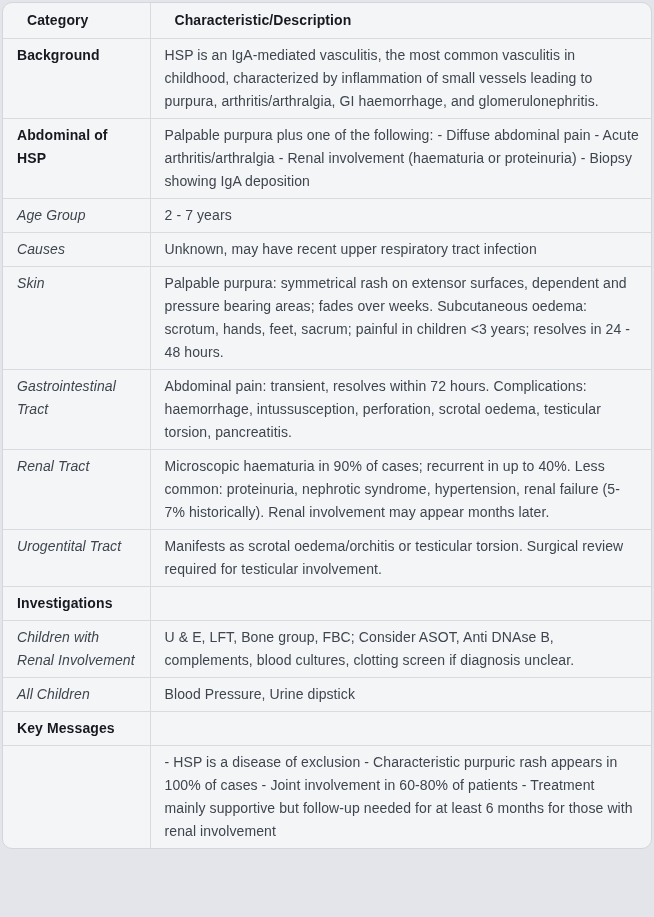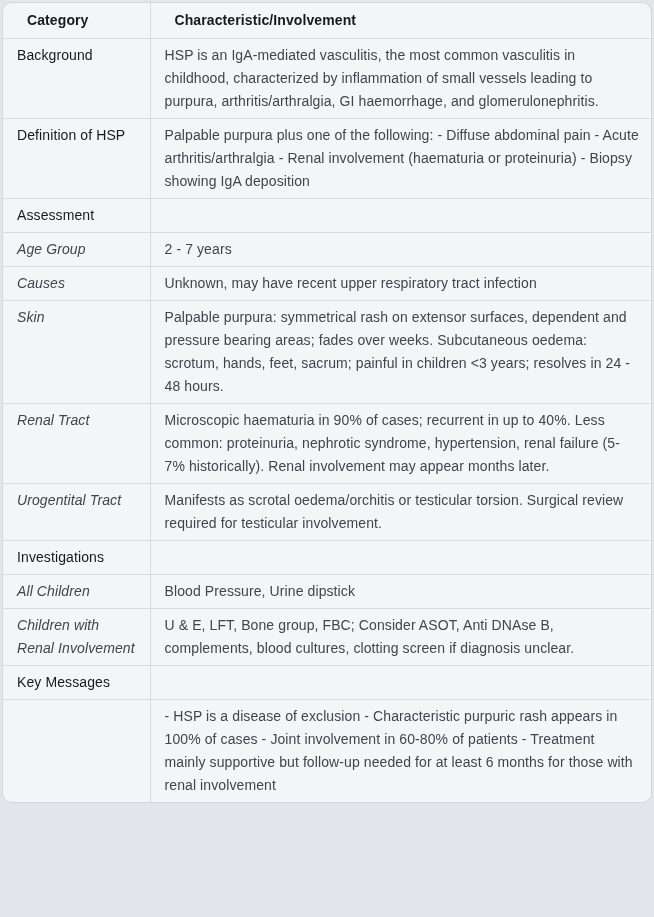--- a/index.html
+++ b/index.html
@@ -35,85 +35,85 @@
     letter-spacing: 0.1px;
   }
   th { padding-top: 6px; padding-bottom: 6px; padding-left: 24px; }
   tr + tr th, tr + tr td { border-top: 1px solid #d8dbe0; }
   th:first-child, td:first-child { border-right: 1px solid #d8dbe0; }
   .hdr {
     font-weight: bold;
     color: #16191f;
   }
   .cat { color: #16191f; }
-  .cat.bold { font-weight: normal; margin-left: 17px; }
+  .cat.bold { font-weight: bold; margin-left: 17px; }
   .cat.italic {
     font-style: italic;
     font-weight: normal;
     color: #3f454e;
   }
   .desc { color: #3f454e; }
 </style>
 </head>
 <body>
 
 <div class="table-card">
   <table>
     <colgroup>
         <col class="cat-col">
         <col>
       </colgroup>
     <tbody>
       <tr>
         <th class="hdr">Category</th>
-        <th class="hdr">Characteristic/Involvement</th>
+        <th class="hdr">Characteristic/Description</th>
       </tr>
       <tr>
         <td class="cat bold">Background</td>
         <td class="desc">HSP is an IgA-mediated vasculitis, the most common vasculitis in childhood, characterized by inflammation of small vessels leading to purpura, arthritis/arthralgia, GI haemorrhage, and glomerulonephritis.</td>
       </tr>
       <tr>
-        <td class="cat bold">Definition of HSP</td>
+        <td class="cat bold">Abdominal of HSP</td>
         <td class="desc">Palpable purpura plus one of the following: - Diffuse abdominal pain - Acute arthritis/arthralgia - Renal involvement (haematuria or proteinuria) - Biopsy showing IgA deposition</td>
-      </tr>
-      <tr>
-        <td class="cat bold">Assessment</td>
-        <td class="desc"></td>
       </tr>
       <tr>
         <td class="cat italic">Age Group</td>
         <td class="desc">2 - 7 years</td>
       </tr>
       <tr>
         <td class="cat italic">Causes</td>
         <td class="desc">Unknown, may have recent upper respiratory tract infection</td>
       </tr>
       <tr>
         <td class="cat italic">Skin</td>
         <td class="desc">Palpable purpura: symmetrical rash on extensor surfaces, dependent and pressure bearing areas; fades over weeks. Subcutaneous oedema: scrotum, hands, feet, sacrum; painful in children &lt;3 years; resolves in 24 - 48 hours.</td>
       </tr>
       <tr>
+        <td class="cat italic">Gastrointestinal Tract</td>
+        <td class="desc">Abdominal pain: transient, resolves within 72 hours. Complications: haemorrhage, intussusception, perforation, scrotal oedema, testicular torsion, pancreatitis.</td>
+      </tr>
+      <tr>
         <td class="cat italic">Renal Tract</td>
         <td class="desc">Microscopic haematuria in 90% of cases; recurrent in up to 40%. Less common: proteinuria, nephrotic syndrome, hypertension, renal failure (5-7% historically). Renal involvement may appear months later.</td>
       </tr>
       <tr>
         <td class="cat italic">Urogentital Tract</td>
         <td class="desc">Manifests as scrotal oedema/orchitis or testicular torsion. Surgical review required for testicular involvement.</td>
       </tr>
       <tr>
         <td class="cat bold">Investigations</td>
         <td class="desc"></td>
       </tr>
       <tr>
+        <td class="cat italic">Children with Renal Involvement</td>
+        <td class="desc">U &amp; E, LFT, Bone group, FBC; Consider ASOT, Anti DNAse B, complements, blood cultures, clotting screen if diagnosis unclear.</td>
+      </tr>
+      <tr>
         <td class="cat italic">All Children</td>
         <td class="desc">Blood Pressure, Urine dipstick</td>
-      </tr>
-      <tr>
-        <td class="cat italic">Children with Renal Involvement</td>
-        <td class="desc">U &amp; E, LFT, Bone group, FBC; Consider ASOT, Anti DNAse B, complements, blood cultures, clotting screen if diagnosis unclear.</td>
       </tr>
       <tr>
         <td class="cat bold">Key Messages</td>
         <td class="desc"></td>
       </tr>
       <tr>
         <td class="cat"></td>
         <td class="desc">- HSP is a disease of exclusion - Characteristic purpuric rash appears in 100% of cases - Joint involvement in 60-80% of patients - Treatment mainly supportive but follow-up needed for at least 6 months for those with renal involvement</td>
       </tr>
     </tbody>

